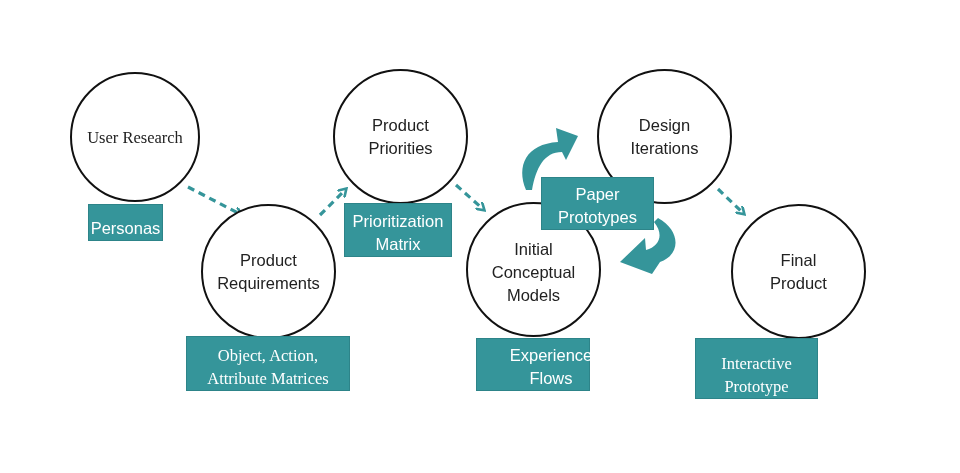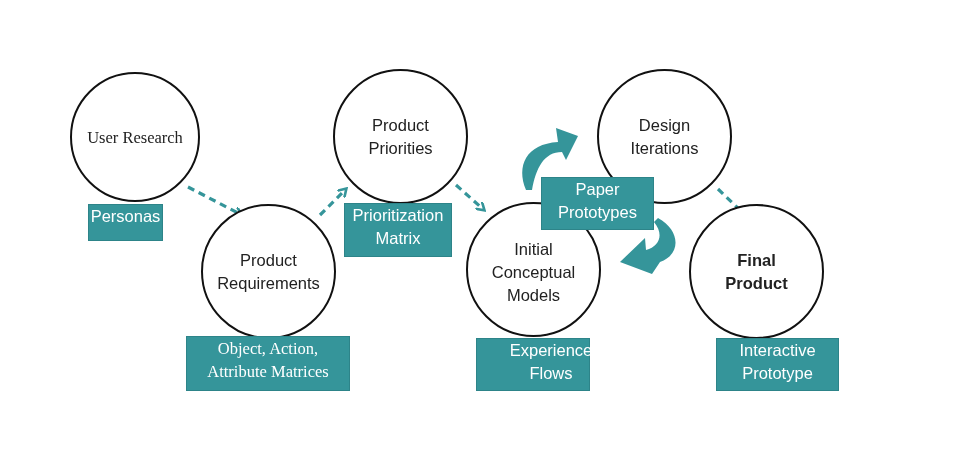--- a/index.html
+++ b/index.html
@@ -3,21 +3,21 @@
   <meta charset="utf-8">
   <style>
     html, body { margin: 0; padding: 0; background: #ffffff; }
     body { width: 960px; height: 473px; position: relative; overflow: hidden;
       font-family: "Liberation Sans", "DejaVu Sans", sans-serif; }
     .circle { position: absolute; border: 2px solid #111; border-radius: 50%;
       background: #fff; box-sizing: border-box; display: flex; align-items: center;
       justify-content: center; text-align: center; color: #222; font-size: 16.5px;
       line-height: 23px; white-space: pre-line; }
     .tag { position: absolute; background: #35959a; color: #fff; text-align: center;
-      font-size: 16.5px; line-height: 23px; display: flex; align-items: flex-start;
+      font-size: 16.5px; line-height: 23px; display: flex; align-items: flex-end;
       justify-content: center; white-space: pre-line; box-sizing: border-box;
       border: 1px solid #2d8489; }
     svg.overlay { position: absolute; left: 0; top: 0; pointer-events: none; }
   </style>
 </head>
 <body>
 
 <svg class="overlay" width="960" height="473">
   <defs>
     <marker id="ah" markerWidth="10" markerHeight="10" refX="6" refY="5" orient="auto" markerUnits="userSpaceOnUse">
@@ -37,26 +37,26 @@
 <div class="circle" style="left:70px;top:72px;width:130px;height:130px;font-family:Liberation Serif, serif;"><span>User Research</span></div>
 <div class="circle" style="left:201px;top:204px;width:135px;height:135px;"><span>Product
 Requirements</span></div>
 <div class="circle" style="left:333px;top:69px;width:135px;height:135px;"><span>Product
 Priorities</span></div>
 <div class="circle" style="left:466px;top:202px;width:135px;height:135px;padding-top:6px;"><span>Initial
 Conceptual
 Models</span></div>
 <div class="circle" style="left:597px;top:69px;width:135px;height:135px;"><span>Design
 Iterations</span></div>
-<div class="circle" style="left:689px;top:204px;width:135px;height:135px;font-weight:bold;"><span>Final
+<div class="circle" style="left:731px;top:204px;width:135px;height:135px;"><span>Final
 Product</span></div>
 
 <div class="tag" style="left:88px;top:204px;width:75px;height:37px;"><span>Personas</span></div>
 <div class="tag" style="left:186px;top:336px;width:164px;height:55px;font-family:Liberation Serif, serif;"><span>Object, Action,
 Attribute Matrices</span></div>
 <div class="tag" style="left:344px;top:203px;width:108px;height:54px;"><span>Prioritization
 Matrix</span></div>
 <div class="tag" style="left:476px;top:338px;width:114px;height:53px;padding-left:36px;"><span>Experience
 Flows</span></div>
 <div class="tag" style="left:541px;top:177px;width:113px;height:53px;"><span>Paper
 Prototypes</span></div>
-<div class="tag" style="left:716px;top:338px;width:123px;height:53px;"><span>Interactive
+<div class="tag" style="left:695px;top:338px;width:123px;height:61px;font-family:Liberation Serif, serif;"><span>Interactive
 Prototype</span></div>
 
 </body></html>

